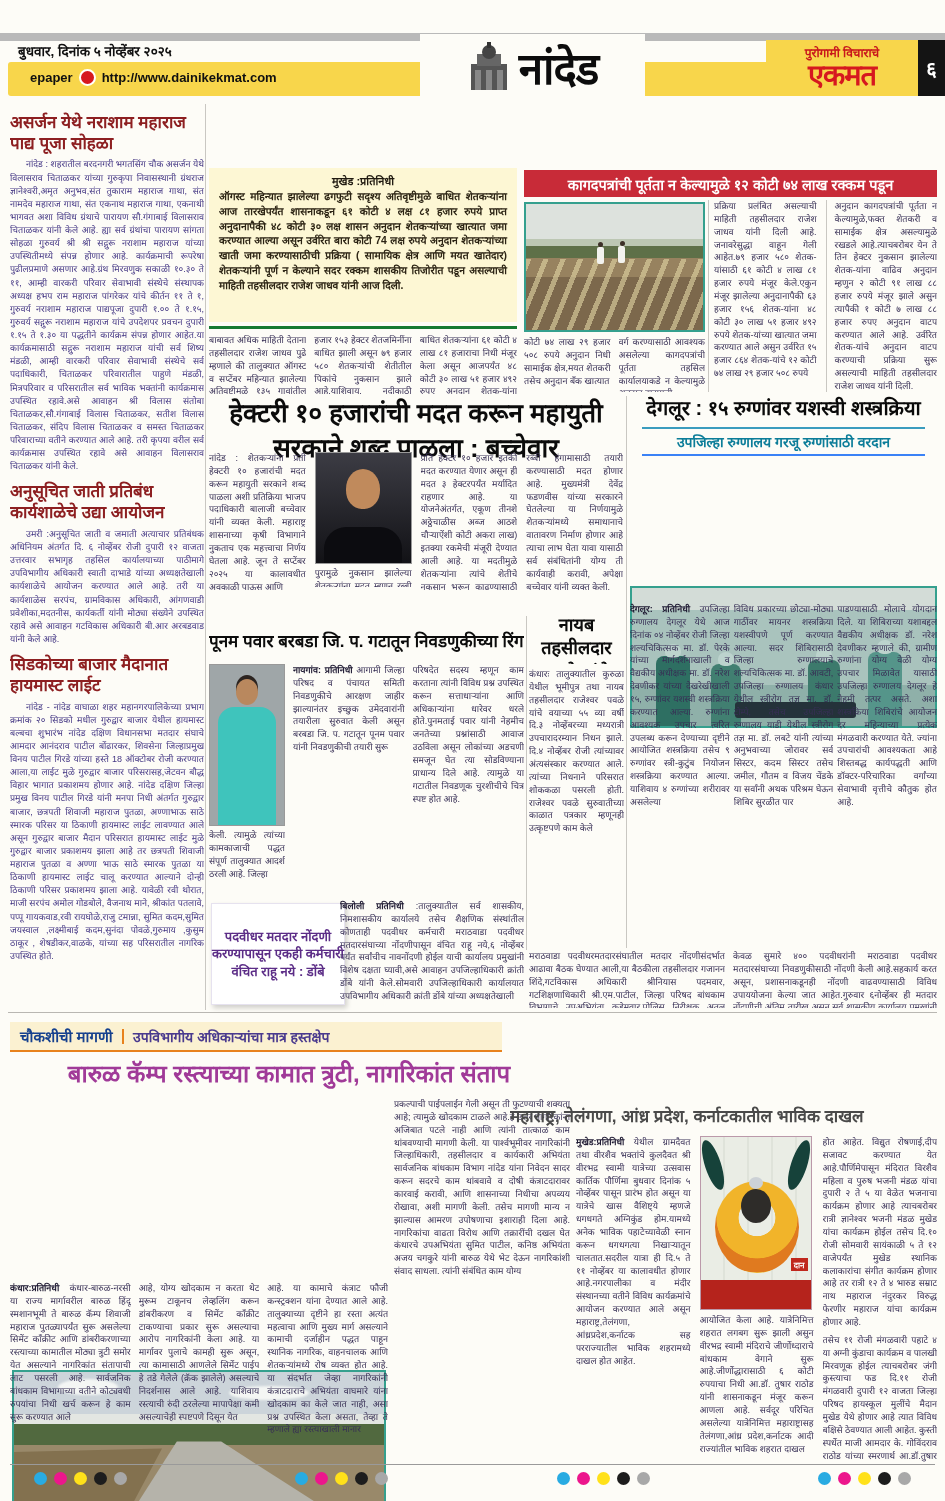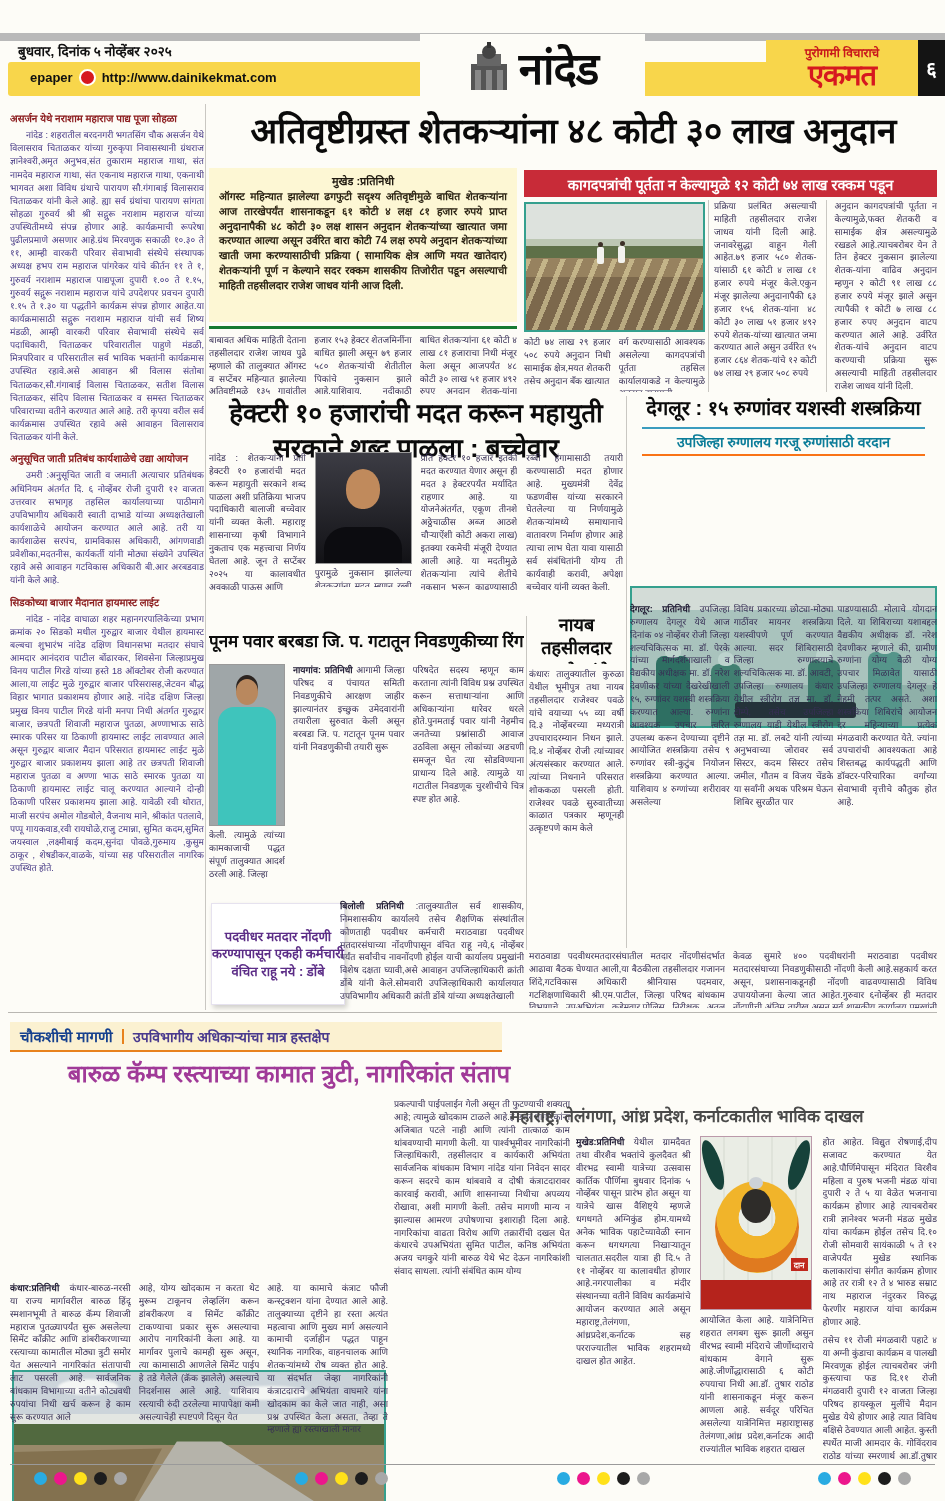--- a/index.html
+++ b/index.html
@@ -23,21 +23,21 @@
   .brand-box{left:766px;top:40px;width:152px;height:56px;background:#f8d64b;text-align:center;padding-top:4px;box-sizing:border-box;}
   .brand-tagline{font-size:12px;font-weight:800;color:#c8161c;}
   .brand-name{font-size:29px;font-weight:800;color:#d6181f;line-height:1.0;letter-spacing:-1px;}
   .pageno-box{left:918px;top:40px;width:27px;height:56px;background:#141414;color:#fff;display:flex;align-items:center;justify-content:center;font-size:20px;font-weight:bold;}
 
   
   .sidebar{left:10px;top:104px;width:194px;height:906px;overflow:hidden;}
   .sidebar-head{background:#15796f;color:#fff;height:30px;display:flex;align-items:center;gap:9px;padding:0 10px;font-size:17px;font-weight:800;}
   .imp-icon{width:18px;height:18px;border-radius:50%;background:#fff;color:#15796f;display:flex;align-items:center;justify-content:center;font-size:12px;font-weight:900;}
   .imp-icon span{display:inline-block;transform:rotate(90deg);}
-  .sb-head{color:#8d1f21;font-size:10px;line-height:1.22;font-weight:800;margin:9px 0 4px;}
+  .sb-head{color:#8d1f21;font-size:17px;line-height:1.22;font-weight:800;margin:9px 0 4px;}
   .sb-body{font-size:9px;line-height:1.46;color:#443784;text-align:justify;text-indent:16px;}
 
   
   .lead-headline{left:210px;top:100px;width:727px;height:62px;line-height:62px;font-size:35px;font-weight:800;color:#0a0a0a;text-align:center;white-space:nowrap;overflow:hidden;}
   .lead-intro{left:209px;top:168px;width:308px;height:154px;background:#fdf7d4;padding:5px 10px;box-sizing:border-box;}
   .lead-byline{text-align:center;font-weight:bold;font-size:11px;color:#201a10;margin-bottom:2px;}
   .lead-intro-text{font-size:10.4px;font-weight:600;line-height:1.42;color:#2c2414;text-align:justify;}
   .red-banner{left:524px;top:170px;width:413px;height:27px;background:#c82b38;color:#fff;font-size:14.5px;font-weight:800;display:flex;align-items:center;justify-content:center;white-space:nowrap;overflow:hidden;}
   .green-rule{left:209px;top:326px;width:308px;height:3px;border-top:2px solid #157a33;border-bottom:1px solid #157a33;box-sizing:border-box;}
   .lead-cols{left:209px;top:334px;width:308px;height:60px;display:flex;gap:8px;}
@@ -78,21 +78,21 @@
   .idol:before{content:"";position:absolute;top:-12px;left:50%;transform:translateX(-50%);width:14px;height:12px;border-radius:50%;background:#ccd1d6;}
   .deity-base{position:absolute;bottom:0;left:0;width:100%;height:17%;background:#b5231c;}
   .daan-sign{position:absolute;right:3px;bottom:22%;background:#c0271d;color:#fff;font-size:8px;font-weight:bold;padding:1px 3px;}
 
   
   .bach-head{left:209px;top:396px;width:414px;height:76px;font-size:26px;font-weight:800;color:#0b0b0b;text-align:center;line-height:1.35;overflow:hidden;}
   .bach-row{left:209px;top:452px;width:414px;height:138px;display:flex;gap:9px;}
 
   
   .deg-head{left:630px;top:392px;width:307px;height:32px;line-height:32px;font-size:20px;font-weight:800;color:#0a0a0a;text-align:center;white-space:nowrap;overflow:hidden;}
-  .deg-sub{left:642px;top:427px;width:283px;height:25px;border-top:2px solid #3a9cbe;border-bottom:2px solid #f97316;color:#0c7d99;font-weight:800;font-size:14px;display:flex;align-items:center;justify-content:center;white-space:nowrap;overflow:hidden;}
+  .deg-sub{left:642px;top:427px;width:283px;height:25px;border-top:2px solid #3a9cbe;border-bottom:2px solid #3b82f6;color:#0c7d99;font-weight:800;font-size:14px;display:flex;align-items:center;justify-content:center;white-space:nowrap;overflow:hidden;}
   .deg-cols{left:630px;top:603px;width:307px;height:344px;display:flex;gap:4px;}
 
   
   .poonam-head{left:209px;top:620px;width:315px;height:40px;font-size:17px;font-weight:800;color:#0c0c0c;display:flex;align-items:center;white-space:nowrap;overflow:hidden;}
   .pawale-head{left:529px;top:614px;width:95px;height:50px;font-size:18px;font-weight:800;color:#0c0c0c;text-align:center;line-height:1.3;overflow:hidden;}
   .poonam-row{left:209px;top:664px;width:315px;height:244px;display:flex;gap:8px;}
   .poonam-photo-col{width:76px;flex:none;}
   .pawale-col{left:529px;top:668px;width:95px;height:282px;}
 
   
@@ -162,21 +162,20 @@
       <div class="sb-head">अनुसूचित जाती प्रतिबंध कार्यशाळेचे उद्या आयोजन</div>
       <div class="sb-body">उमरी :अनुसूचित जाती व जमाती अत्याचार प्रतिबंधक अधिनियम अंतर्गत दि. ६ नोव्हेंबर रोजी दुपारी १२ वाजता उत्तरवार सभागृह तहसिल कार्यालयाच्या पाठीमागे उपविभागीय अधिकारी स्वाती दाभाडे यांच्या अध्यक्षतेखाली कार्यशाळेचे आयोजन करण्यात आले आहे. तरी या कार्यशाळेस सरपंच, ग्रामविकास अधिकारी, आंगणवाडी प्रवेशीका,मदतनीस, कार्यकर्ती यांनी मोठ्या संख्येने उपस्थित रहावे असे आवाहन गटविकास अधिकारी बी.आर अरबडवाड यांनी केले आहे.</div>
     </div>
     <div>
       <div class="sb-head">सिडकोच्या बाजार मैदानात हायमास्ट लाईट</div>
       <div class="sb-body">नांदेड - नांदेड वाघाळा शहर महानगरपालिकेच्या प्रभाग क्रमांक २० सिडको मधील गुरुद्वार बाजार येथील हायमास्ट बल्बचा शुभारंभ नांदेड दक्षिण विधानसभा मतदार संघाचे आमदार आनंदराव पाटील बोंढारकर, शिवसेना जिल्हाप्रमुख विनय पाटील गिरडे यांच्या हस्ते 18 ऑक्टोबर रोजी करण्यात आला,या लाईट मुळे गुरुद्वार बाजार परिसरासह,जेटवन बौद्ध विहार भागात प्रकाशमय होणार आहे. नांदेड दक्षिण जिल्हा प्रमुख विनय पाटील गिरडे यांनी मनपा निधी अंतर्गत गुरुद्वार बाजार, छत्रपती शिवाजी महाराज पुतळा, अण्णाभाऊ साठे स्मारक परिसर या ठिकाणी हायमास्ट लाईट लावण्यात आले असून गुरुद्वार बाजार मैदान परिसरात हायमास्ट लाईट मुळे गुरुद्वार बाजार प्रकाशमय झाला आहे तर छत्रपती शिवाजी महाराज पुतळा व अण्णा भाऊ साठे स्मारक पुतळा या ठिकाणी हायमास्ट लाईट चालू करण्यात आल्याने दोन्ही ठिकाणी परिसर प्रकाशमय झाला आहे. यावेळी रवी थोरात, माजी सरपंच अमोल गोडबोले, वैजनाथ माने, श्रीकांत पतलावे, पप्पू गायकवाड,रवी रायघोळे,राजु टमान्ना, सुमित कदम,सुमित जयस्वाल ,लक्ष्मीबाई कदम,सुनंदा पोवळे,गुरुमाय ,कुसुम ठाकूर , शेषडीकर,वाळके, यांच्या सह परिसरातील नागरिक उपस्थित होते.</div>
     </div>
   </div>
   <div class="abs vline" style="left:205px;top:104px;height:906px;"></div>
 
-  <div class="abs lead-headline">अतिवृष्टीग्रस्त शेतकऱ्यांना ४८ कोटी ३० लाख अनुदान</div>
   <div class="abs lead-intro">
     <div class="lead-byline">मुखेड :प्रतिनिधी</div>
     <div class="lead-intro-text">ऑगस्ट महिन्यात झालेल्या ढगफुटी सदृश्य अतिवृष्टीमुळे बाधित शेतकऱ्यांना आज तारखेपर्यंत शासनाकडून ६१ कोटी ४ लक्ष ८१ हजार रुपये प्राप्त अनुदानापैकी ४८ कोटी ३० लक्ष शासन अनुदान शेतकऱ्यांच्या खात्यात जमा करण्यात आल्या असून उर्वरित बारा कोटी 74 लक्ष रुपये अनुदान शेतकऱ्यांच्या खाती जमा करण्यासाठीची प्रक्रिया ( सामायिक क्षेत्र आणि मयत खातेदार) शेतकऱ्यांनी पूर्ण न केल्याने सदर रक्कम शासकीय तिजोरीत पडून असल्याची माहिती तहसीलदार राजेश जाधव यांनी आज दिली.</div>
   </div>
   <div class="abs red-banner">कागदपत्रांची पूर्तता न केल्यामुळे १२ कोटी ७४ लाख रक्कम पडून</div>
 
   <div class="abs photo field-photo">
     <div class="debris"></div>
     <div class="person" style="left:40%;top:34%;"></div>
     <div class="person" style="left:52%;top:33%;"></div>

